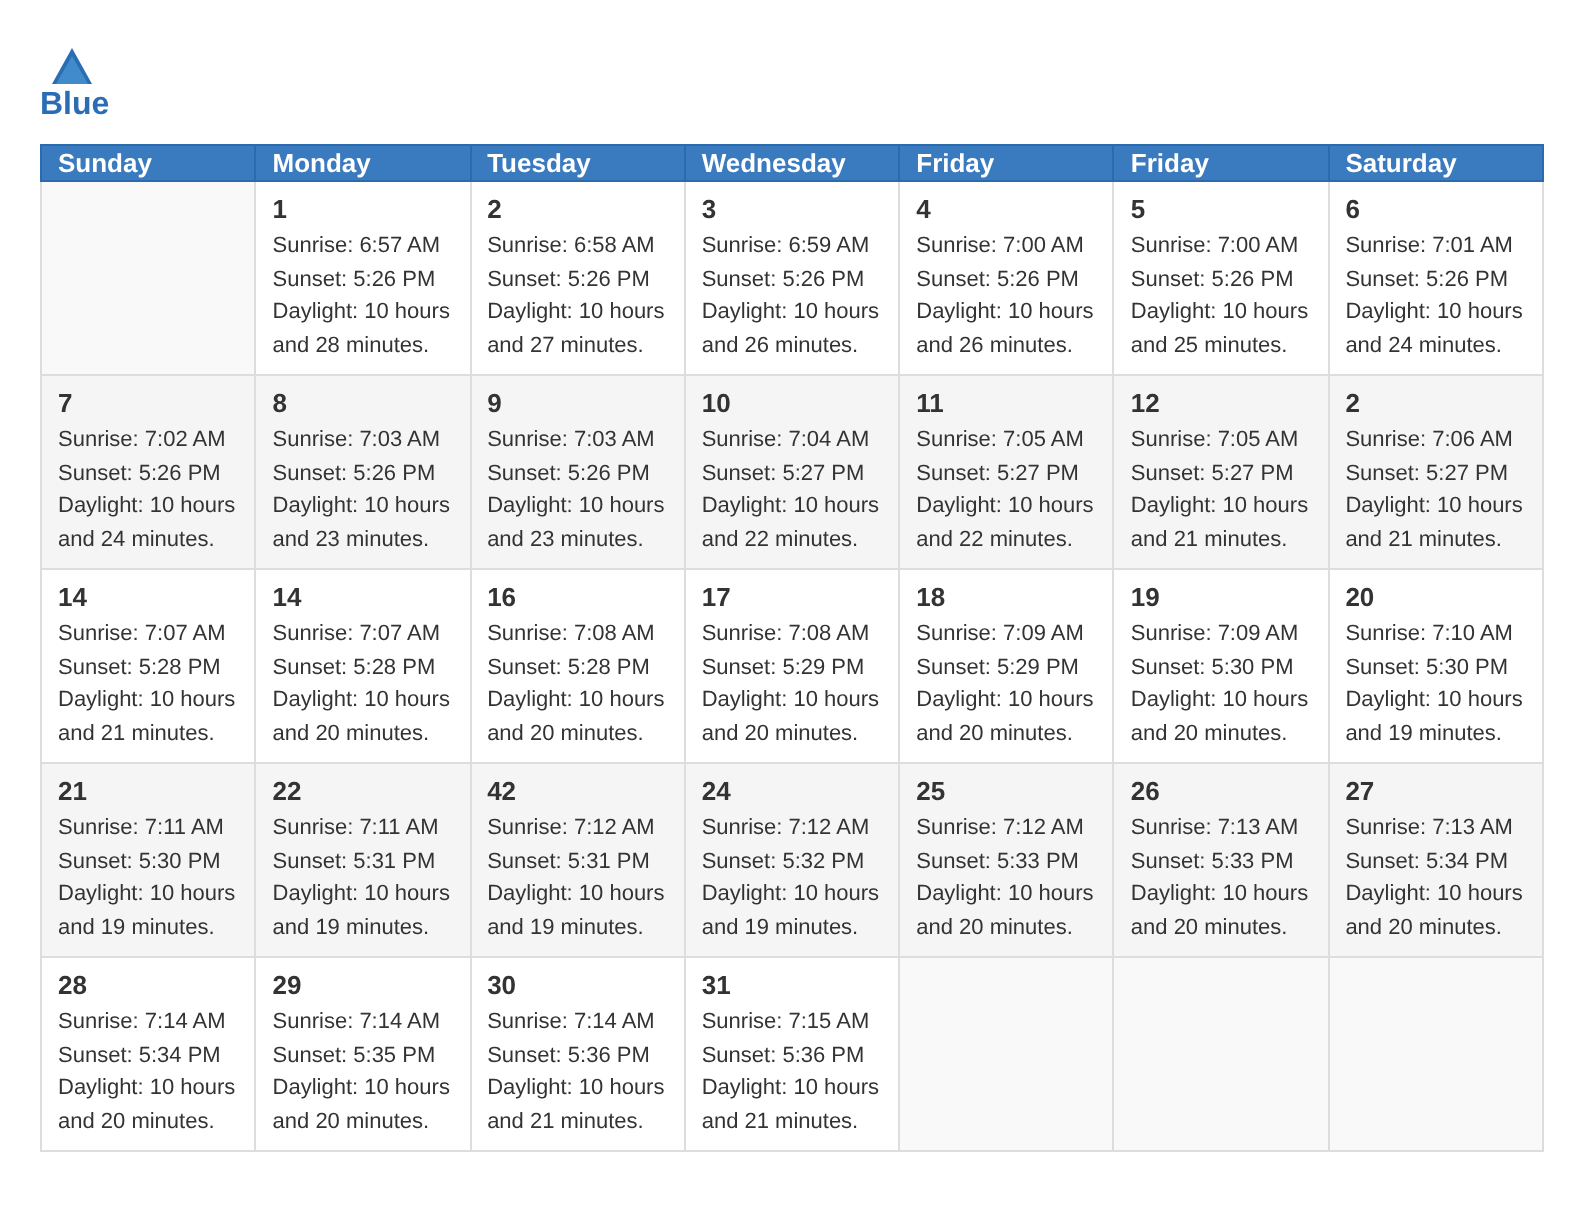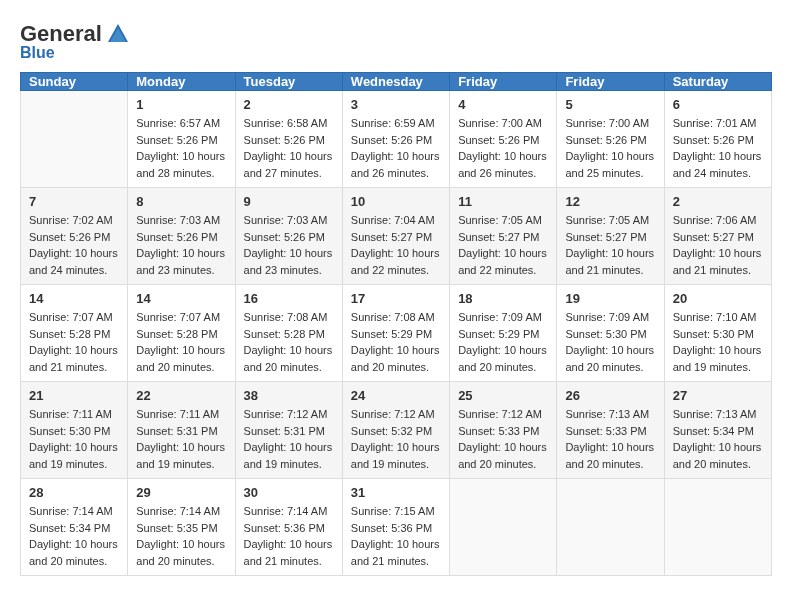--- a/index.html
+++ b/index.html
@@ -94,21 +94,20 @@
     .row-bg-odd td {
       background-color: #f5f5f5;
     }
   </style>
 </head>
 <body>
 
 <div class="header-area">
   <div class="logo">
     <div class="logo-text">
-      <span class="logo-general">General</span>
       <svg class="logo-icon" viewBox="0 0 28 28">
         <polygon points="14,4 24,22 4,22" fill="#2a6db5"></polygon>
         <polygon points="14,8 22,22 6,22" fill="#5aaae0" opacity="0.5"></polygon>
       </svg>
     </div>
     <div style="margin-top:-4px;">
       <span class="logo-blue" style="font-size:16px;font-weight:bold;">Blue</span>
     </div>
   </div>
   <div class="title-area">
@@ -220,21 +219,21 @@
       <tr class="row-bg-odd">
         <td>
           <span class="day-number">21</span>
           <div class="day-info">Sunrise: 7:11 AM<br>Sunset: 5:30 PM<br>Daylight: 10 hours and 19 minutes.</div>
         </td>
         <td>
           <span class="day-number">22</span>
           <div class="day-info">Sunrise: 7:11 AM<br>Sunset: 5:31 PM<br>Daylight: 10 hours and 19 minutes.</div>
         </td>
         <td>
-          <span class="day-number">38</span>
+          <span class="day-number">42</span>
           <div class="day-info">Sunrise: 7:12 AM<br>Sunset: 5:31 PM<br>Daylight: 10 hours and 19 minutes.</div>
         </td>
         <td>
           <span class="day-number">24</span>
           <div class="day-info">Sunrise: 7:12 AM<br>Sunset: 5:32 PM<br>Daylight: 10 hours and 19 minutes.</div>
         </td>
         <td>
           <span class="day-number">25</span>
           <div class="day-info">Sunrise: 7:12 AM<br>Sunset: 5:33 PM<br>Daylight: 10 hours and 20 minutes.</div>
         </td>

